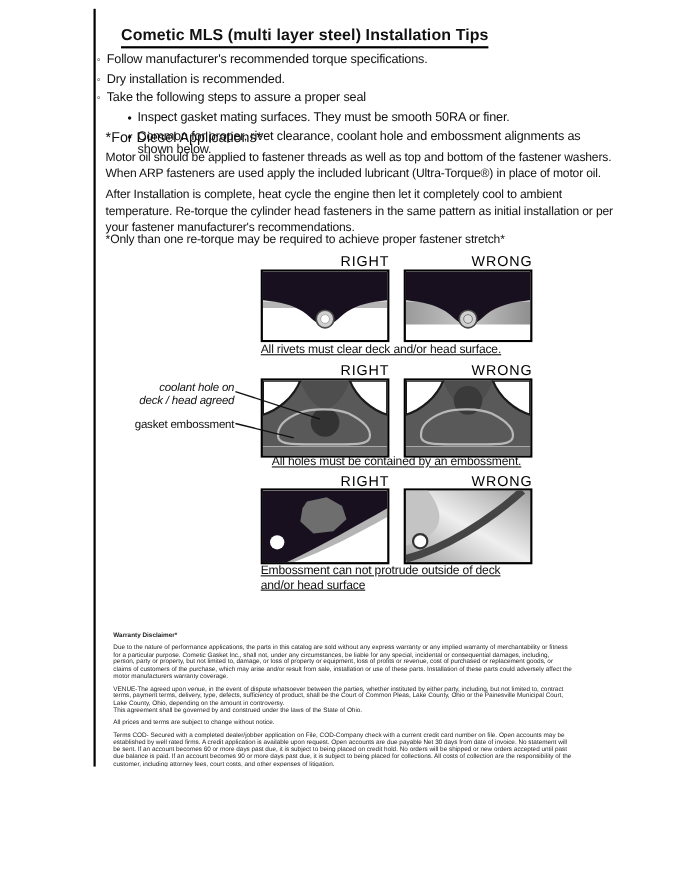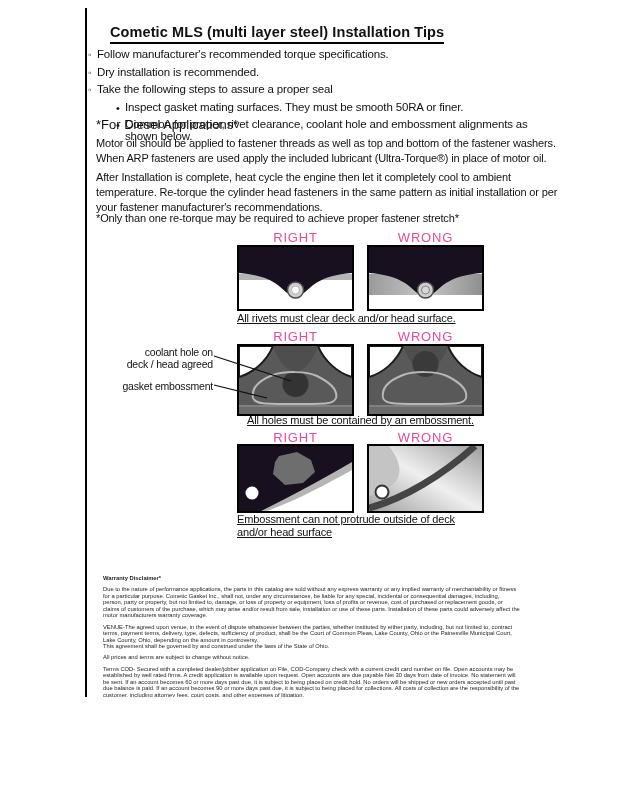--- a/index.html
+++ b/index.html
@@ -9,21 +9,21 @@
   .title{position:absolute;left:110px;top:24px;font-size:14.5px;font-weight:bold;
          border-bottom:2px solid #000;padding-bottom:2px;letter-spacing:0.1px;}
   .bullets{position:absolute;left:88px;top:48px;width:470px;font-size:11.5px;letter-spacing:-0.15px;}
   .b-row{display:flex;margin-bottom:3.5px;}
   .b-mark{width:9px;flex:0 0 9px;font-size:10px;line-height:14px;}
   .sb-row{display:flex;margin-bottom:3.5px;padding-left:28px;}
   .sb-mark{width:9px;flex:0 0 9px;font-size:11px;line-height:14px;}
   .diesel-head{position:absolute;left:96px;top:117px;font-size:13px;font-weight:normal;}
   .para{position:absolute;left:96px;width:465px;font-size:11px;line-height:15px;letter-spacing:-0.15px;}
   .p1{top:136px;} .p2{top:170px;} .p3{top:211px;}
-  .dg-label{position:absolute;width:117px;text-align:center;font-size:13px;letter-spacing:0.8px;color:#ec4899;}
+  .dg-label{position:absolute;width:117px;text-align:right;font-size:13px;letter-spacing:0.8px;color:#000000;}
   .dg-box{position:absolute;width:113px;border:2px solid #000;background:#fff;}
   .r1{height:62px;} .r2{height:68px;} .r3{height:65px;}
   .caption{position:absolute;font-size:11px;letter-spacing:-0.15px;color:#111;text-decoration:underline;}
   .cap-center{width:247px;text-align:center;}
   .dg-sidelabel{position:absolute;left:100px;width:113px;text-align:right;font-size:10.5px;
                 line-height:12px;letter-spacing:-0.2px;color:#111;}
   .leader-overlay{position:absolute;left:0;top:226px;width:618px;height:330px;pointer-events:none;z-index:6;}
   .disclaimer{position:absolute;left:103px;top:575px;width:417px;font-size:5.8px;
               line-height:6.6px;color:#1d1d1d;letter-spacing:0;}
   .disclaimer p{margin:0 0 4.5px 0;}
@@ -93,21 +93,21 @@
       <path d="M0 0 H113 V26 C97 27.5 87 30 77 36 C67 43 64 49 56.5 49 C49 49 46 43 36 36 C26 30 16 27.5 0 26 Z" fill="#19101f"></path>
       <circle cx="56.5" cy="43" r="8" fill="#cfcfcf" stroke="#4a4a4a" stroke-width="1.5"></circle>
       <circle cx="56.5" cy="43" r="4" fill="#d8d8d8" stroke="#6f6f6f" stroke-width="0.8"></circle>
     </svg>
   </div>
   <div class="caption" style="left:237px;top:312px;">All rivets must clear deck and/or head surface.</div>
 
   <div class="dg-label" style="left:237px;top:329px;">RIGHT</div>
   <div class="dg-label" style="left:367px;top:329px;">WRONG</div>
 
-  <div class="dg-sidelabel" style="top:346px;">
+  <div class="dg-sidelabel" style="top:346px;font-style:italic;">
     <span>coolant hole on</span><br>
     <span>deck / head agreed</span>
   </div>
   <div class="dg-sidelabel" style="top:380px;">gasket embossment</div>
 
   <div class="dg-box r2" style="left:237px;top:344px;">
     <svg width="113" height="68" viewBox="0 0 113 68">
       <rect x="0" y="0" width="113" height="68" fill="#595959"></rect>
       <path d="M34 0 H79 C73 18 62 26 56.5 26 C51 26 40 18 34 0 Z" fill="#4e4e4e"></path>
       <path d="M0 0 H34 C28 15 14 27 0 31 Z" fill="#ffffff" stroke="#1a1a1a" stroke-width="2"></path>

